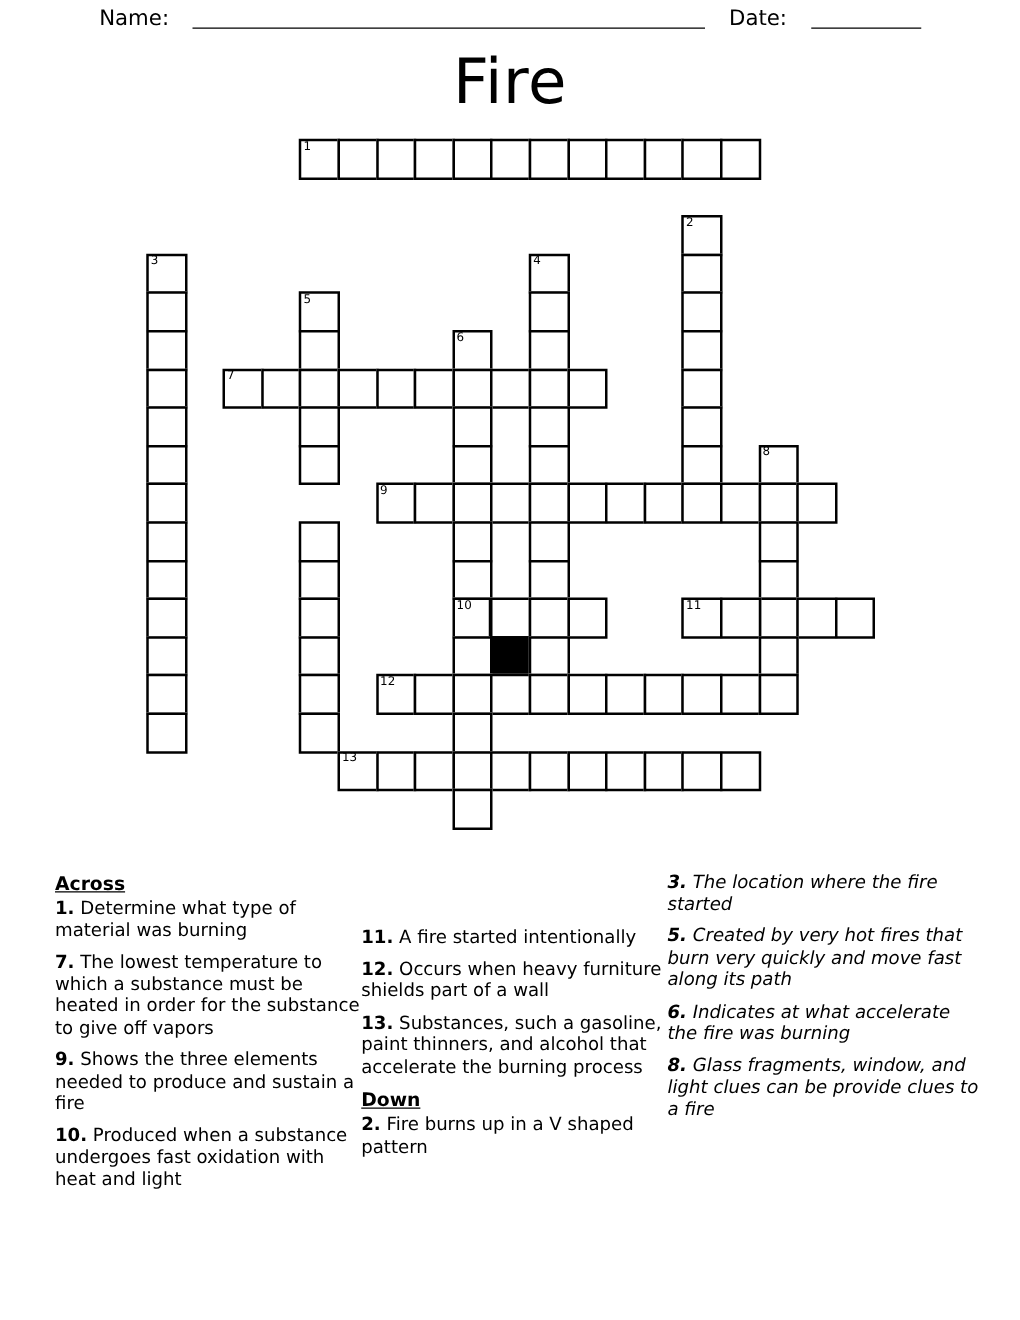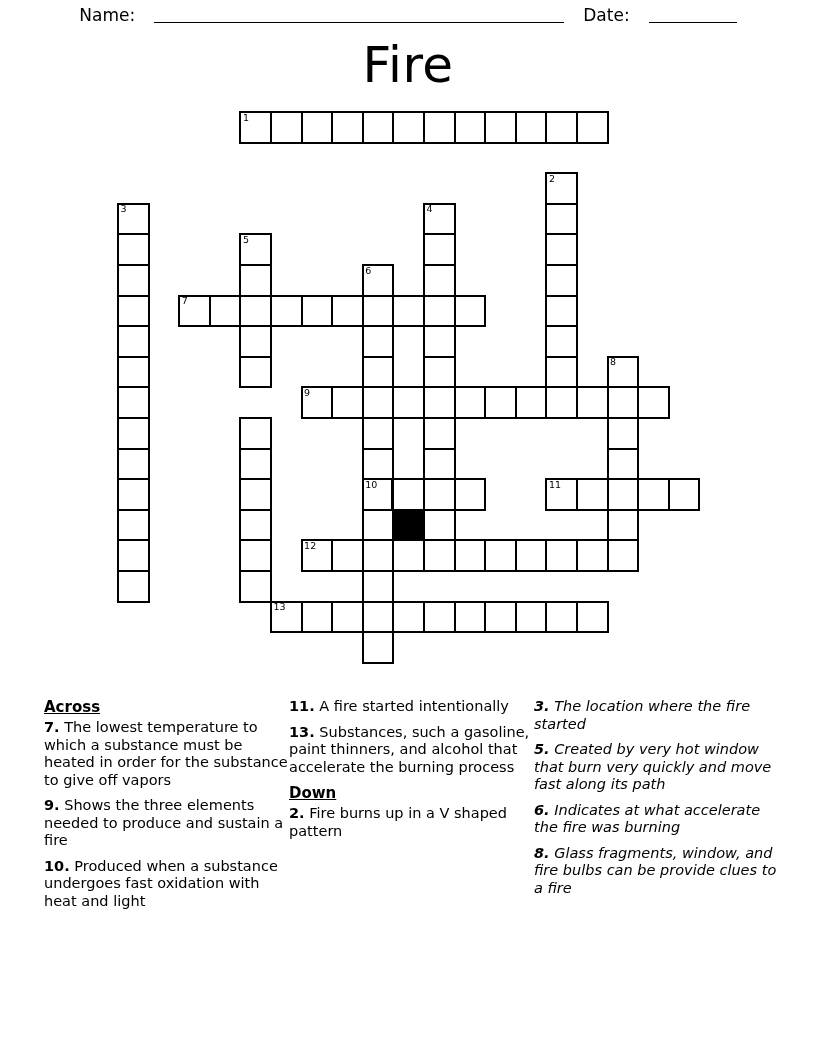--- a/index.html
+++ b/index.html
@@ -94,21 +94,21 @@
     width: 740px;
     height: 260px;
     display: flex;
     gap: 0px;
     align-items: flex-start;
   }
   .clue-col {
     width: 245px;
     padding-right: 0px;
   }
-  .clue-col.col2 { width: 245px; }
+  .clue-col.col2 { width: 245px; margin-top: 44px; }
   .clue-col.col3 { width: 250px; font-style: italic; }
   .section-head {
     font-size: 15px;
     font-weight: bold;
     text-decoration: underline;
     margin: 0 0 3px 0;
     line-height: 18px;
   }
   .clue {
     font-size: 14.5px;
@@ -273,60 +273,68 @@
     <div class="xw-cell" style="left: 514.8px; top: 600.6px; width: 32.6px; height: 32.6px;"></div>
     <div class="xw-cell" style="left: 545.4px; top: 600.6px; width: 32.6px; height: 32.6px;"></div>
     <div class="xw-cell" style="left: 576px; top: 600.6px; width: 32.6px; height: 32.6px;"></div>
     <div class="xw-cell" style="left: 361.8px; top: 631.2px; width: 32.6px; height: 32.6px;"></div>
   </div>
 
 <div id="clues">
   <div class="clue-col col1">
     <div class="section-head">Across</div>
     <div class="clue">
+      <span class="cnum">1.</span>
+      <span>Determine what type of material was burning</span>
+    </div>
+    <div class="clue">
       <span class="cnum">7.</span>
       <span>The lowest temperature to which a substance must be heated in order for the substance to give off vapors</span>
     </div>
     <div class="clue">
       <span class="cnum">9.</span>
       <span>Shows the three elements needed to produce and sustain a fire</span>
     </div>
     <div class="clue">
       <span class="cnum">10.</span>
       <span>Produced when a substance undergoes fast oxidation with heat and light</span>
     </div>
   </div>
 
   <div class="clue-col col2">
     <div class="clue">
       <span class="cnum">11.</span>
       <span>A fire started intentionally</span>
     </div>
     <div class="clue">
+      <span class="cnum">12.</span>
+      <span>Occurs when heavy furniture shields part of a wall</span>
+    </div>
+    <div class="clue">
       <span class="cnum">13.</span>
       <span>Substances, such a gasoline, paint thinners, and alcohol that accelerate the burning process</span>
     </div>
     <div class="section-head">Down</div>
     <div class="clue">
       <span class="cnum">2.</span>
       <span>Fire burns up in a V shaped pattern</span>
     </div>
   </div>
 
   <div class="clue-col col3">
     <div class="clue">
       <span class="cnum">3.</span>
       <span>The location where the fire started</span>
     </div>
     <div class="clue">
       <span class="cnum">5.</span>
-      <span>Created by very hot window that burn very quickly and move fast along its path</span>
+      <span>Created by very hot fires that burn very quickly and move fast along its path</span>
     </div>
     <div class="clue">
       <span class="cnum">6.</span>
       <span>Indicates at what accelerate the fire was burning</span>
     </div>
     <div class="clue">
       <span class="cnum">8.</span>
-      <span>Glass fragments, window, and fire bulbs can be provide clues to a fire</span>
+      <span>Glass fragments, window, and light clues can be provide clues to a fire</span>
     </div>
   </div>
 </div>
 
 </body></html>

